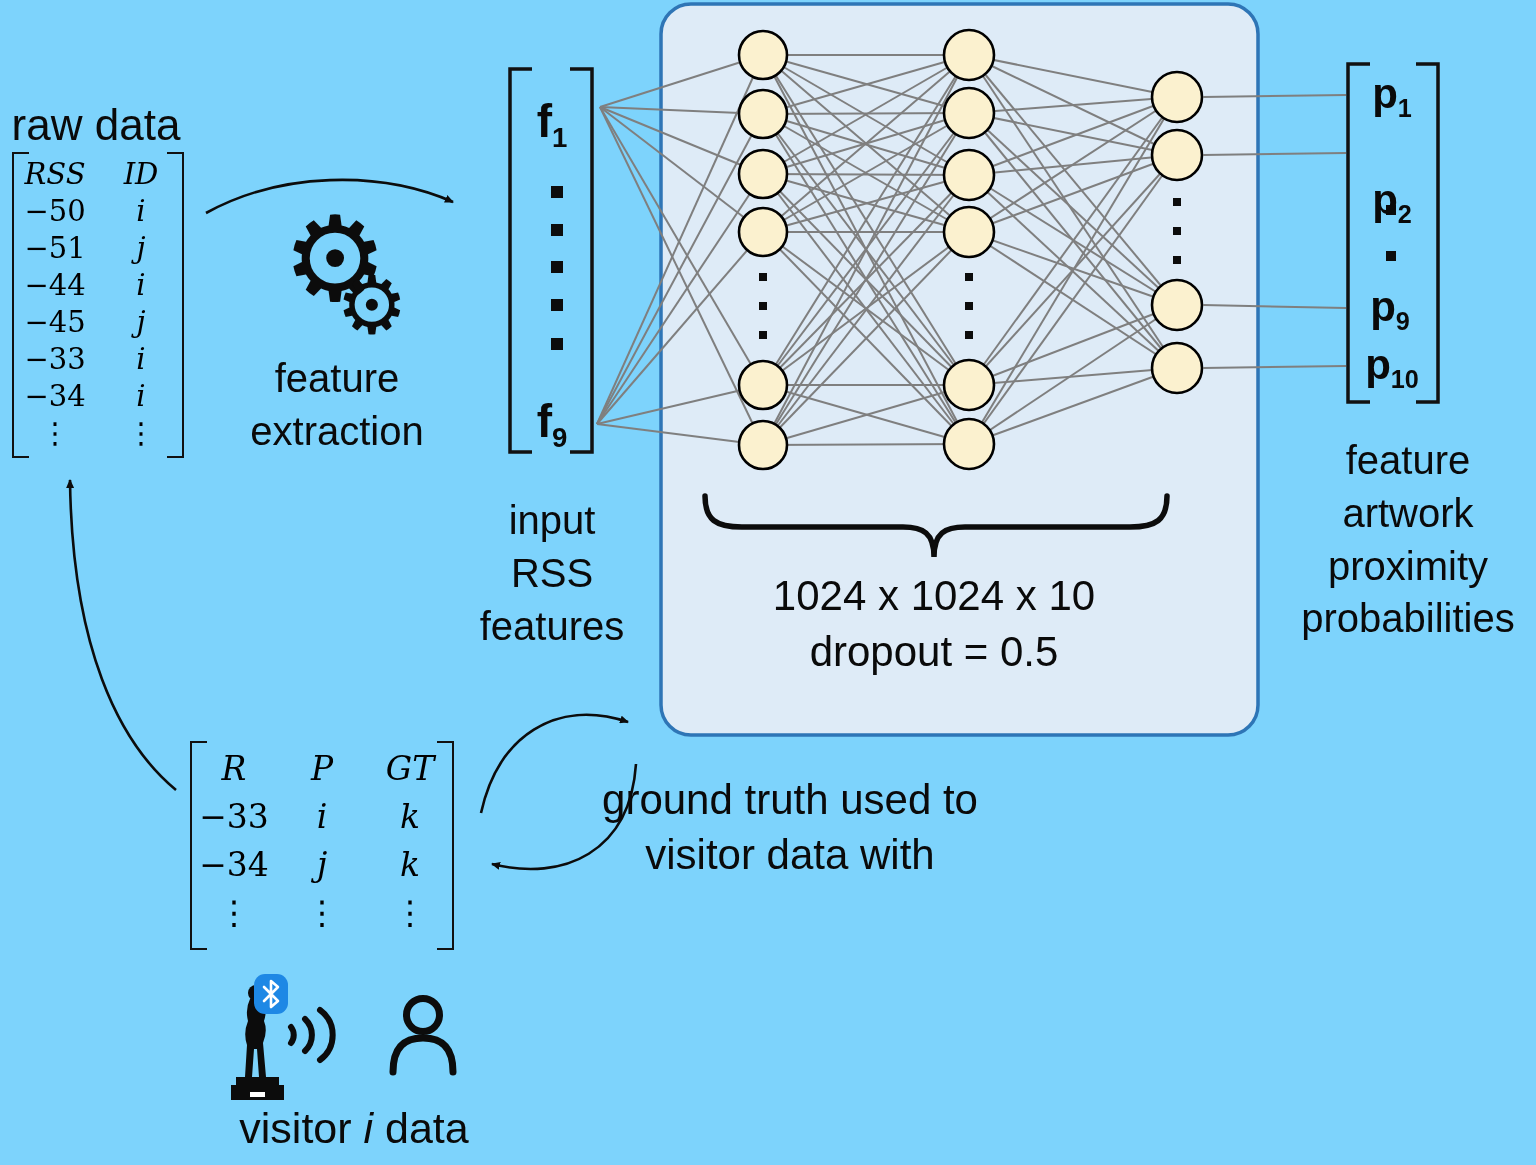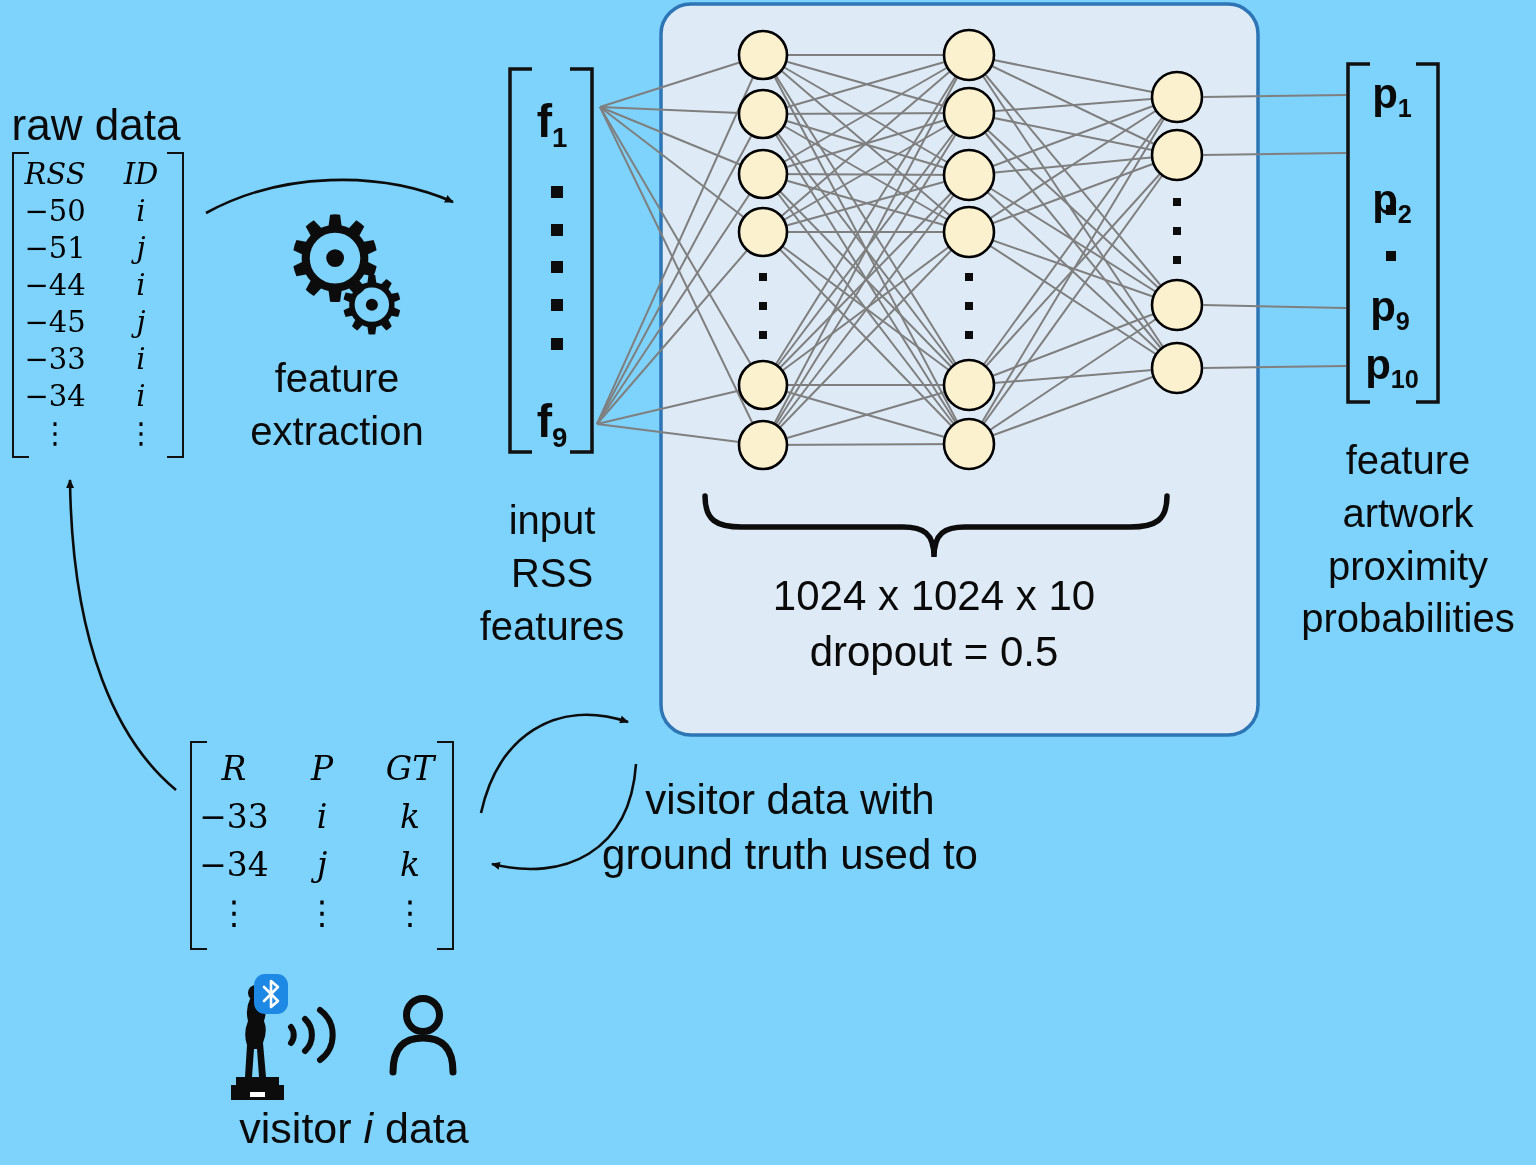--- a/index.html
+++ b/index.html
@@ -206,22 +206,22 @@
   <div class="lbl" style="left:934px;top:624px;font-size:42px;">dropout = 0.5</div>
 
   <div class="lbl big" style="left:1408px;top:434px;">
     <div>feature</div>
     <div>artwork</div>
     <div>proximity</div>
     <div>probabilities</div>
   </div>
 
   <div class="lbl" style="left:790px;top:772px;font-size:42px;">
+    <div>ground truth used to</div>
     <div>visitor data with</div>
-    <div>ground truth used to</div>
   </div>
 
   <div class="lbl" style="left:318px;top:1100px;font-size:43px;margin-left:36px;">
     <span>visitor </span><span style="font-style:italic;">i</span><span> data</span>
   </div>
 
   <div class="vec-entry fvec" style="left:552px;top:78px;margin-top:16px;">
     <span>f</span><sub>1</sub>
   </div>
   <div class="vec-entry fvec" style="left:552px;top:394px;">

